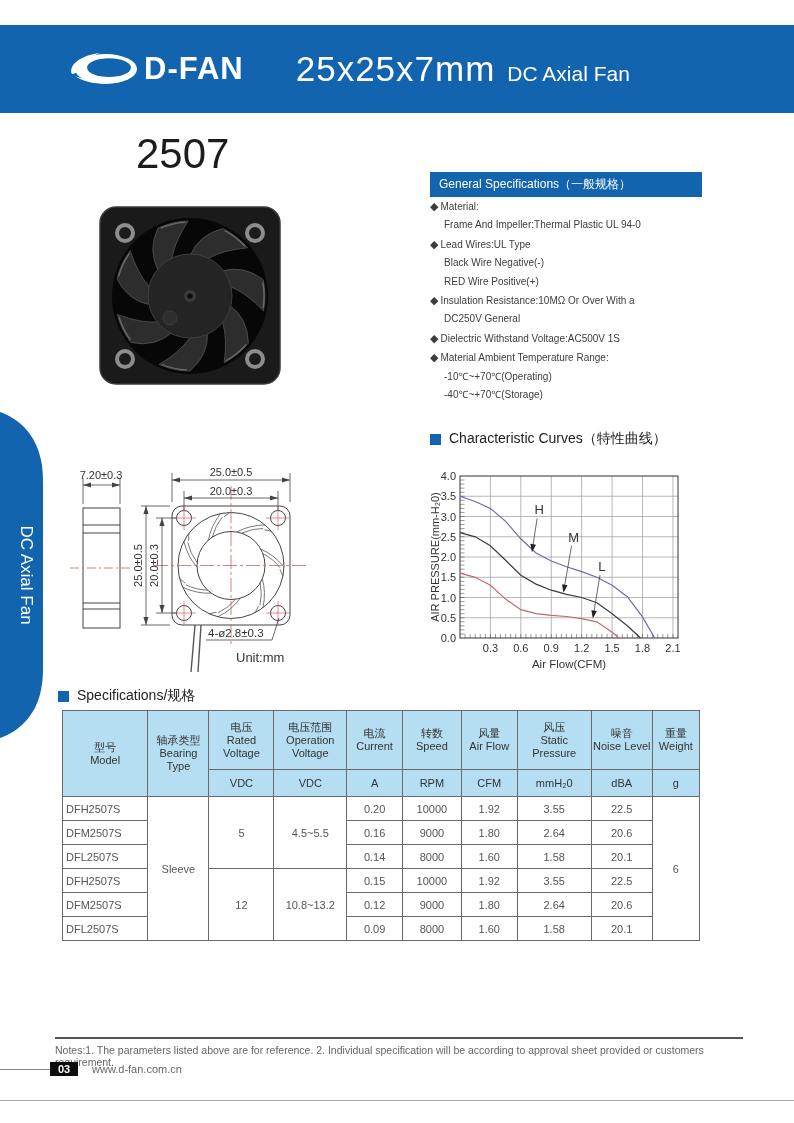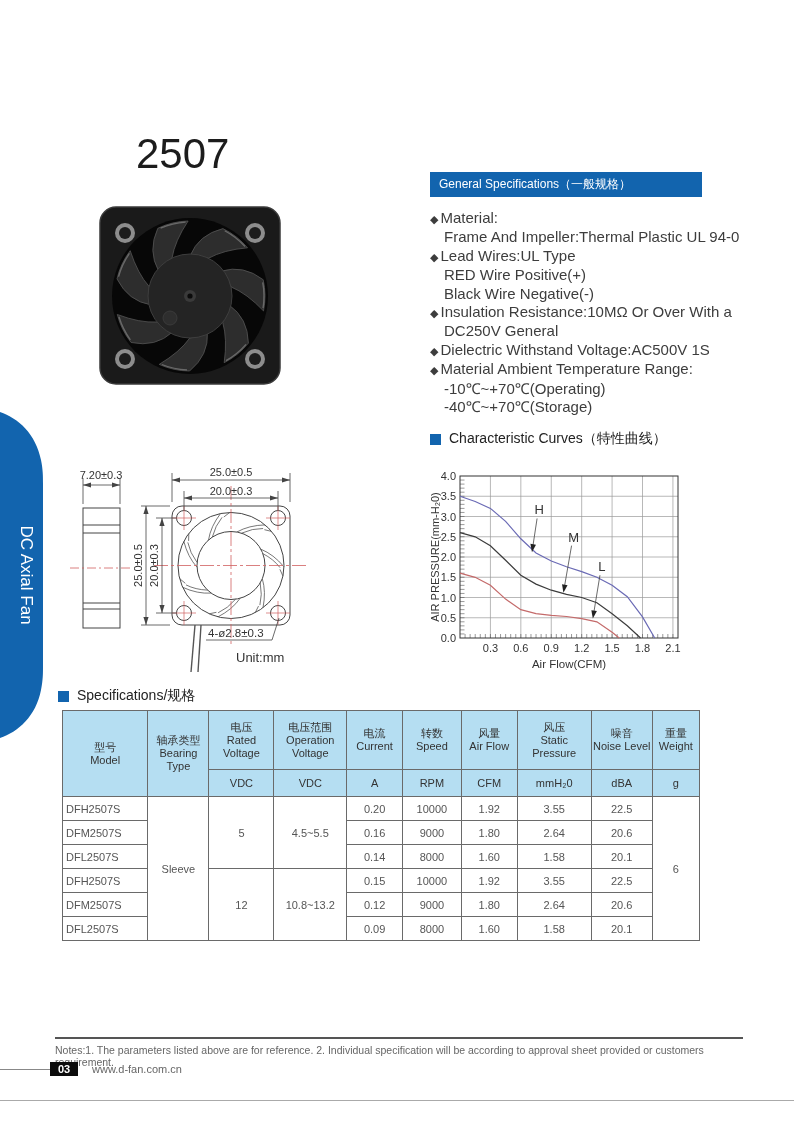--- a/index.html
+++ b/index.html
@@ -18,21 +18,21 @@
   
   .side-tab{position:absolute;left:0;top:412px;width:44px;height:326px;}
 
   
   .model-title{position:absolute;left:136px;top:130px;font-size:42px;color:#1c1c1c;}
   .fan-photo{position:absolute;left:97px;top:204px;}
 
   
   .gs{position:absolute;left:430px;top:172px;width:272px;}
   .gs-bar{background:#1264ae;color:#fff;font-size:12px;padding:4px 0 4px 9px;}
-  .gs-list{margin-top:12px;font-size:15px;color:#3d3d3d;line-height:18.4px;}
+  .gs-list{margin-top:0;font-size:10px;color:#3d3d3d;line-height:18.4px;}
   .gs-line{white-space:nowrap;}
   .gs-line.b::before{content:"◆";font-size:11px;margin-right:2px;color:#3d3d3d;}
   .gs-line.i{padding-left:14px;}
 
   
   .sec{position:absolute;display:flex;align-items:center;}
   .sec-square{width:11px;height:11px;background:#1264ae;margin-right:8px;flex:0 0 auto;}
   .sec-label{font-size:14px;color:#222;}
 
   
@@ -60,20 +60,33 @@
   .site{position:absolute;left:92px;top:1063px;font-size:11px;color:#666;}
   .bottom-rule{position:absolute;left:0;top:1100px;width:794px;height:1px;background:#aaa;}
 
   svg text{font-family:"Liberation Sans", sans-serif;}
 </style>
 </head>
 <body>
 
 <div class="page">
 
+  <div class="band">
+    <svg class="logo" width="74" height="40" viewBox="0 0 74 40">
+      <ellipse cx="40" cy="20" rx="31" ry="15" fill="#ffffff"></ellipse>
+      <ellipse cx="43" cy="18.6" rx="22" ry="9.4" fill="#1264ae"></ellipse>
+      <path d="M6,25 C2,17 14,6 34,4 C20,9 13,15 13,22 C10,24 8,25 6,25 Z" fill="#ffffff"></path>
+      <path d="M9,27 C20,32 48,34 62,26 C54,36 24,38 9,27 Z" fill="#ffffff"></path>
+    </svg>
+    <div class="brand">D-FAN</div>
+    <div class="title-group">
+      <div class="title-size">25x25x7mm</div>
+      <div class="title-prod">DC Axial Fan</div>
+    </div>
+  </div>
 
   <svg class="side-tab" width="44" height="326" viewBox="0 0 44 326">
     <path d="M0,0 C18,6 36,22 41,48 C43,58 43,64 43,72 L43,254 C43,262 43,268 41,278 C36,304 18,320 0,326 Z" fill="#1264ae"></path>
     <text x="21" y="163" transform="rotate(90 21 163)" text-anchor="middle" fill="#ffffff" font-size="17">DC Axial Fan</text>
   </svg>
 
   <div class="model-title">2507</div>
 
   <svg class="fan-photo" width="186" height="183" viewBox="0 0 186 183" id="fan-photo-svg">
     <rect x="3" y="3" width="180" height="177" rx="16" fill="#1a1a1a" stroke="#3a3a3a" stroke-width="1.5"></rect>
@@ -121,22 +134,22 @@
       <circle cx="73" cy="114" r="7" fill="#2e2e2e" stroke="#444444" stroke-width="0.6"></circle>
     </g>
   </svg>
 
   <div class="gs">
     <div class="gs-bar">General Specifications（一般规格）</div>
     <div class="gs-list" id="gs-list">
         <div class="gs-line b">Material:</div>
         <div class="gs-line i">Frame And Impeller:Thermal Plastic UL 94-0</div>
         <div class="gs-line b">Lead Wires:UL Type</div>
+        <div class="gs-line i">Black Wire Negative(-)</div>
         <div class="gs-line i">RED Wire Positive(+)</div>
-        <div class="gs-line i">Black Wire Negative(-)</div>
         <div class="gs-line b">Insulation Resistance:10MΩ Or Over With a</div>
         <div class="gs-line i">DC250V General</div>
         <div class="gs-line b">Dielectric Withstand Voltage:AC500V 1S</div>
         <div class="gs-line b">Material Ambient Temperature Range:</div>
         <div class="gs-line i">-10℃~+70℃(Operating)</div>
         <div class="gs-line i">-40℃~+70℃(Storage)</div>
       </div>
   </div>
 
   <div class="sec" style="left:430px;top:430px;">

